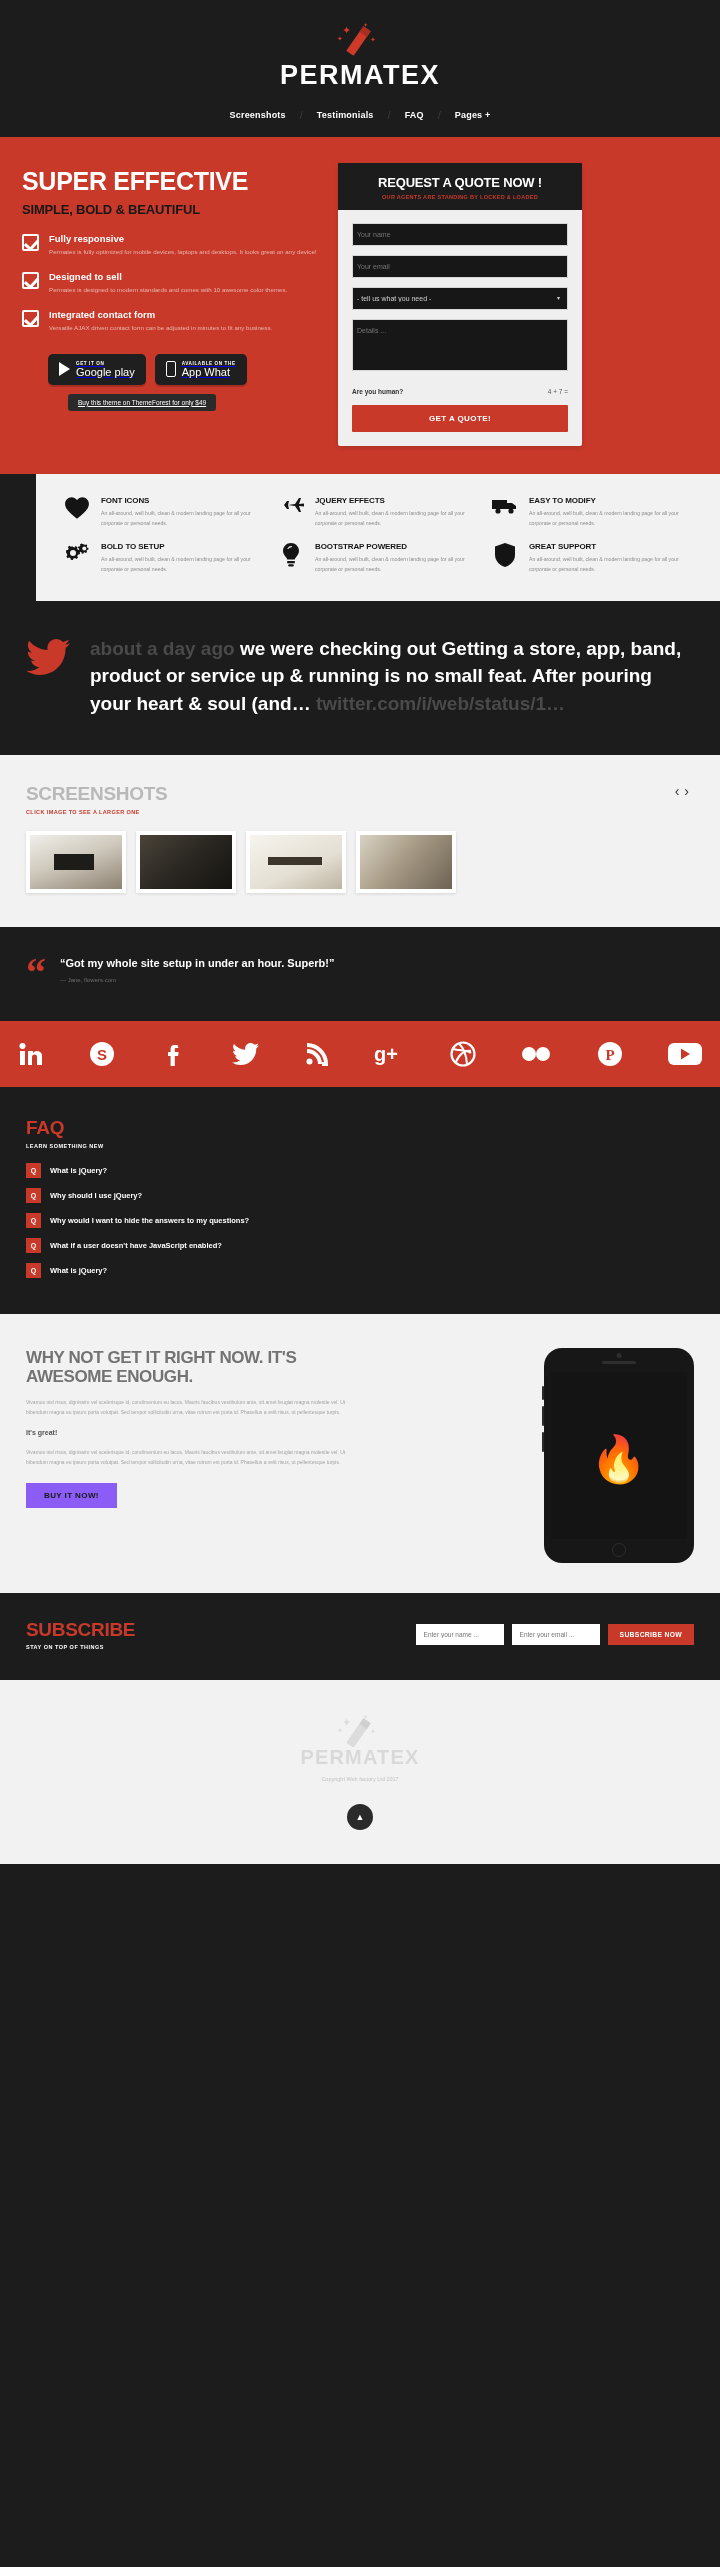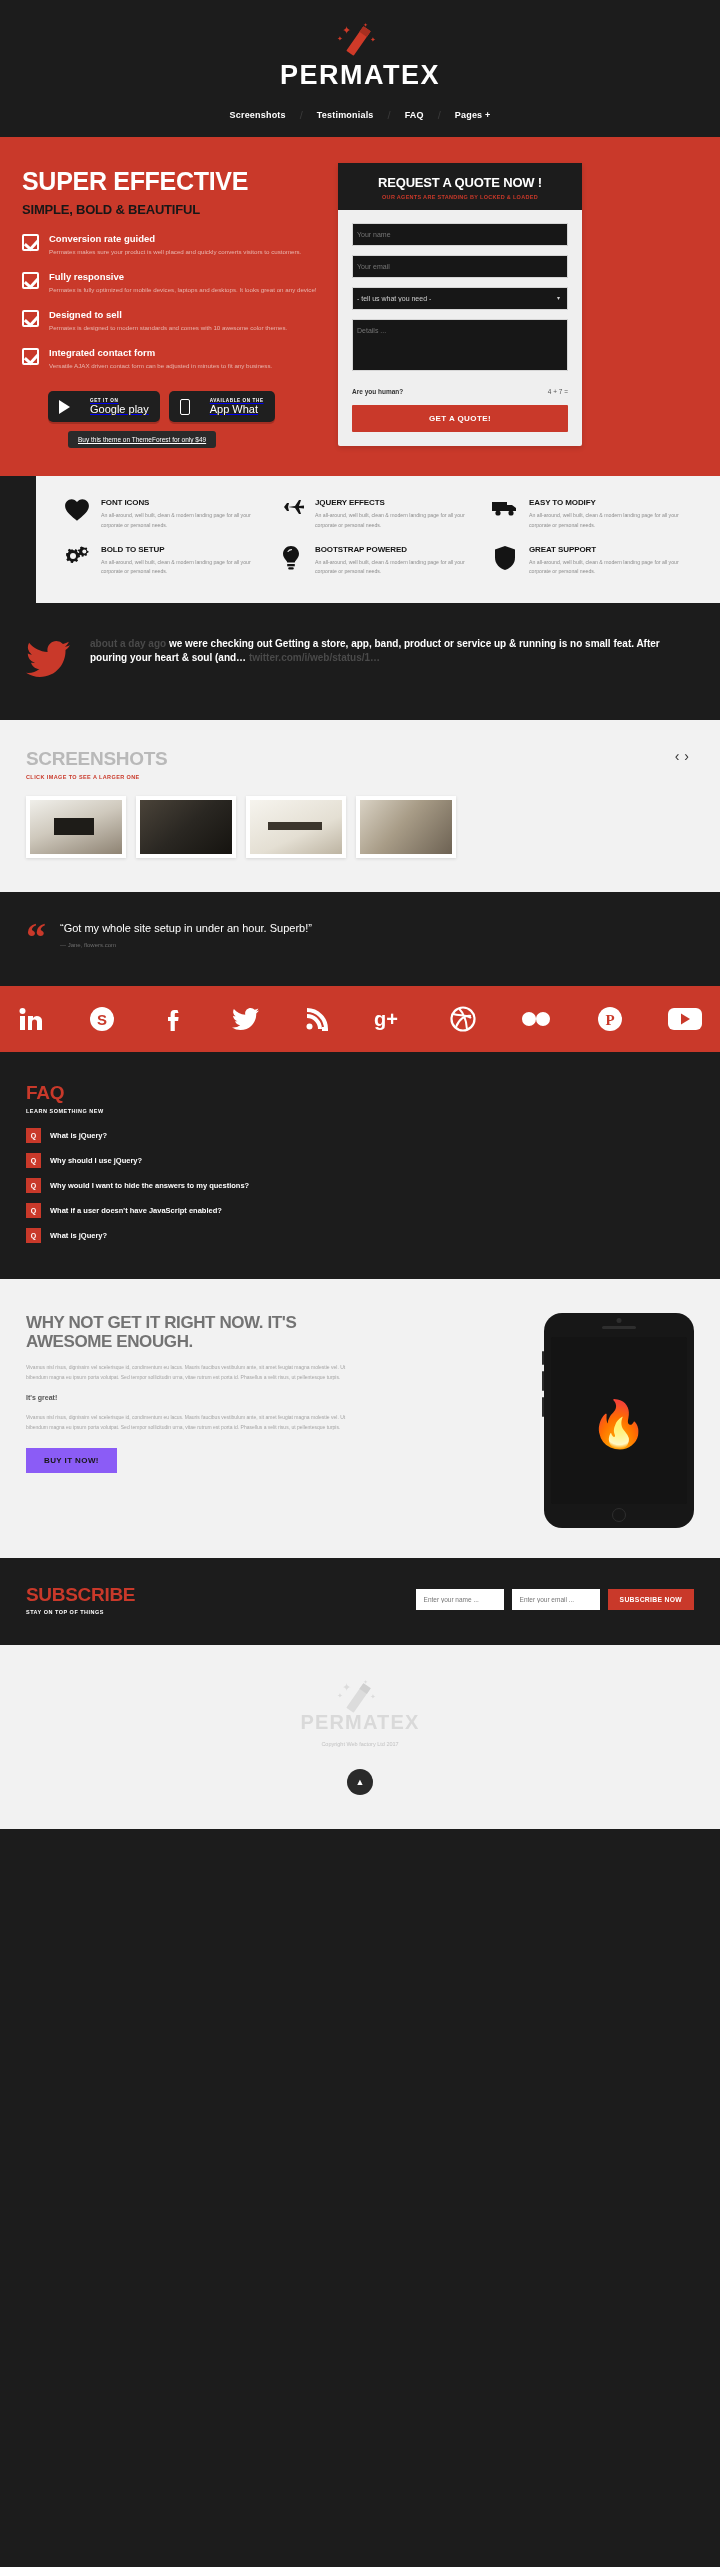--- a/index.html
+++ b/index.html
@@ -71,21 +71,21 @@
   .chk:after {
     content:""; position:absolute; left: 3px; top: 1px; width: 6px; height: 10px;
     border: solid #fff; border-width: 0 3px 3px 0; transform: rotate(42deg);
   }
   .feat-body h3 { color:#fff; font-size: 9.5px; font-weight:bold; margin-bottom:3px; }
   .feat-body p { color:#e8b5ad; font-size: 6.2px; line-height: 1.75; }
 
   .store-row { display:flex; gap: 9px; margin-top: 20px; margin-left: 26px; }
   .store-btn {
     background:#1f1f1f; border-radius: 5px; padding: 7px 11px;
-    display:flex; align-items:center; gap: 20px; box-shadow: 0 2px 0 rgba(0,0,0,.18);
+    display:flex; align-items:center; gap: 6px; box-shadow: 0 2px 0 rgba(0,0,0,.18);
   }
   .gp-tri {
     width:0;height:0;border-left: 11px solid #fff;
     border-top: 7px solid transparent; border-bottom: 7px solid transparent;
   }
   .phone-ico {
     width: 10px; height: 16px; border: 1.6px solid #fff; border-radius: 2px;
   }
   .store-txt small { display:block; color:#fff; font-size:4.6px; letter-spacing:.6px; font-weight:bold;}
   .store-txt span { display:block; color:#fff; font-size: 11px; line-height:1.1; }
@@ -129,21 +129,21 @@
   .icons-sec { background:#f2f2f2; padding: 22px 26px 26px; margin-left: 36px; }
   .icon-grid { display:grid; grid-template-columns: repeat(3, 1fr); gap: 14px 10px; }
   .icell { display:flex; gap: 9px; }
   .iglyph { flex: 0 0 30px; font-size: 23px; color:#141414; line-height:1; text-align:center;}
   .icell h4 { font-size: 8px; font-weight:bold; color:#141414; letter-spacing:-.1px; }
   .icell p { font-size: 5.2px; color:#8e8e8e; line-height:1.85; margin-top:4px; }
 
   
   .tw { background:#1c1c1c; padding: 34px 26px 38px; display:flex; gap: 16px; }
   .tw-bird { flex:0 0 48px; color:#c9392a; font-size: 34px; line-height:1; padding-top:4px;}
-  .tw-text { color:#fff; font-size: 10px; font-weight:bold; line-height: 1.45; }
+  .tw-text { color:#fff; font-size: 19px; font-weight:bold; line-height: 1.45; }
   .tw-text .muted { color:#4a4a4a; font-weight:bold; }
 
   
   .shots { background:#f2f2f2; padding: 28px 26px 34px; }
   .shots-head { display:flex; justify-content:space-between; align-items:flex-start; }
   .shots h2 { font-size: 19px; font-weight:bold; color:#b9b9b9; letter-spacing:-.3px; }
   .shots .sub { font-size: 5.5px; color:#c9392a; font-weight:bold; margin-top:4px; letter-spacing:.4px;}
   .arrows { color:#333; font-size: 14px; letter-spacing: 5px; }
   .shot-row { display:flex; gap: 10px; margin-top: 16px; }
   .shot {
@@ -154,21 +154,21 @@
   .sh1 { background: linear-gradient(160deg,#f0efea 0%, #cfc9bd 45%, #8e8373 100%); position:relative;}
   .sh1:after{content:"";position:absolute;left:26%;top:34%;width:44%;height:30%;background:#1e1c18;}
   .sh2 { background: linear-gradient(140deg,#4a4339 0%, #2a2722 50%, #15130f 100%); }
   .sh3 { background: linear-gradient(155deg,#f6f4ee 0%, #e4dfd3 60%, #bdb4a2 100%); position:relative;}
   .sh3:after{content:"";position:absolute;left:20%;top:40%;width:58%;height:16%;background:#3b352c;}
   .sh4 { background: linear-gradient(130deg,#d9d2c4 0%, #a89c87 45%, #6d6253 100%); }
 
   
   .testi { background:#1c1c1c; padding: 30px 26px 32px; display:flex; gap: 14px; }
   .qmark { color:#c9392a; font-size: 40px; line-height:.8; font-family:"Liberation Serif",serif; font-weight:bold;}
-  .testi-txt q, .testi-txt .q { color:#fff; font-size: 11px; font-weight:normal; display:block; }
+  .testi-txt q, .testi-txt .q { color:#fff; font-size: 11px; font-weight:bold; display:block; }
   .testi-txt .who { color:#6d6d6d; font-size: 6px; margin-top: 8px; }
 
   
   .social { background:#c9392a; padding: 20px 18px; display:flex; justify-content:space-between; align-items:center; }
   .social span.si { color:#fff; font-size: 22px; line-height:1; font-weight:bold; }
   .social .si svg { display:block; }
 
   
   .faq { background:#1c1c1c; padding: 30px 26px 36px; }
   .faq h2 { color:#c9392a; font-size: 19px; font-weight:bold; letter-spacing:-.3px;}
@@ -259,27 +259,20 @@
       <a href="#">Pages +</a>
     </nav>
   </header>
 
   <section class="hero">
     <div class="hero-left">
       <h1>SUPER EFFECTIVE</h1>
       <h2>SIMPLE, BOLD &amp; BEAUTIFUL</h2>
 
       <div class="feat-list">
-        <div class="feat">
-          <div class="chk"></div>
-          <div class="feat-body">
-            <h3>Conversion rate guided</h3>
-            <p>Permatex makes sure your product is well placed and quickly converts visitors to customers.</p>
-          </div>
-        </div>
         <div class="feat">
           <div class="chk"></div>
           <div class="feat-body">
             <h3>Fully responsive</h3>
             <p>Permatex is fully optimized for mobile devices, laptops and desktops. It looks great on any device!</p>
           </div>
         </div>
         <div class="feat">
           <div class="chk"></div>
           <div class="feat-body">

